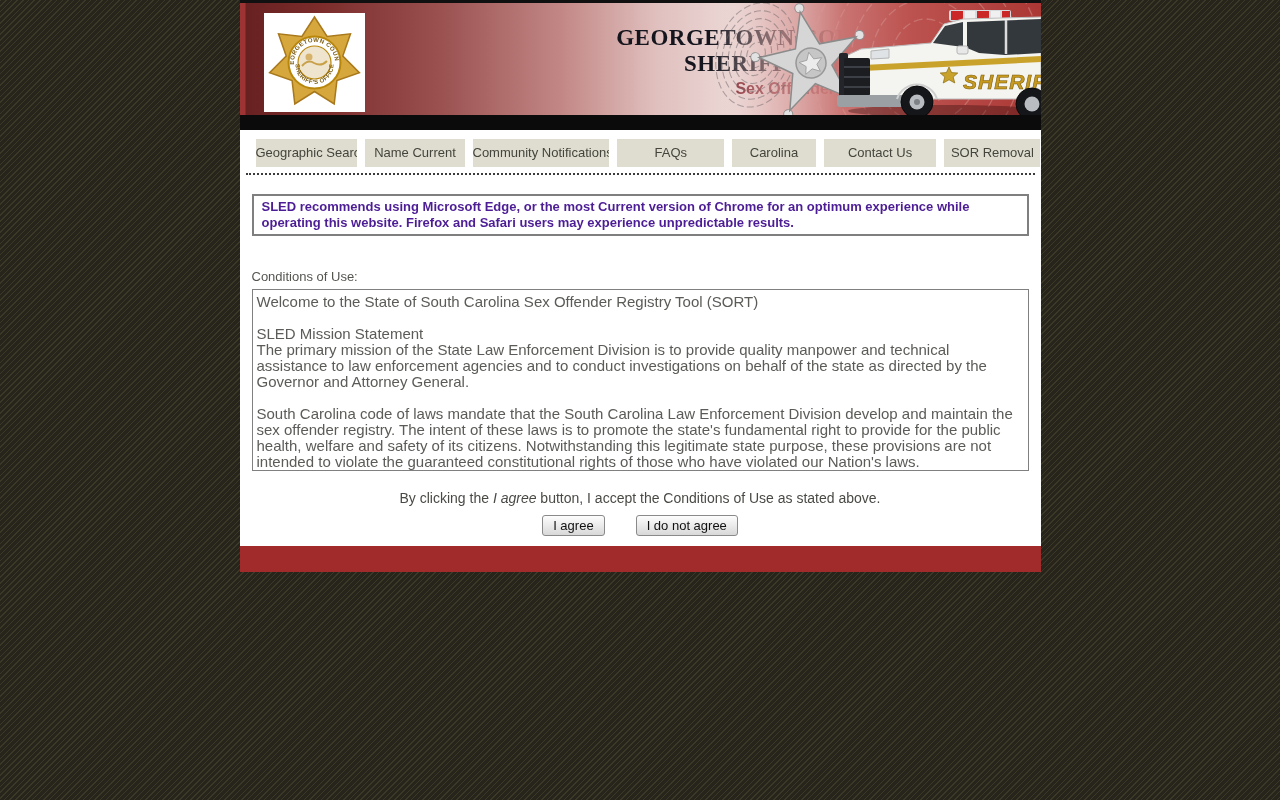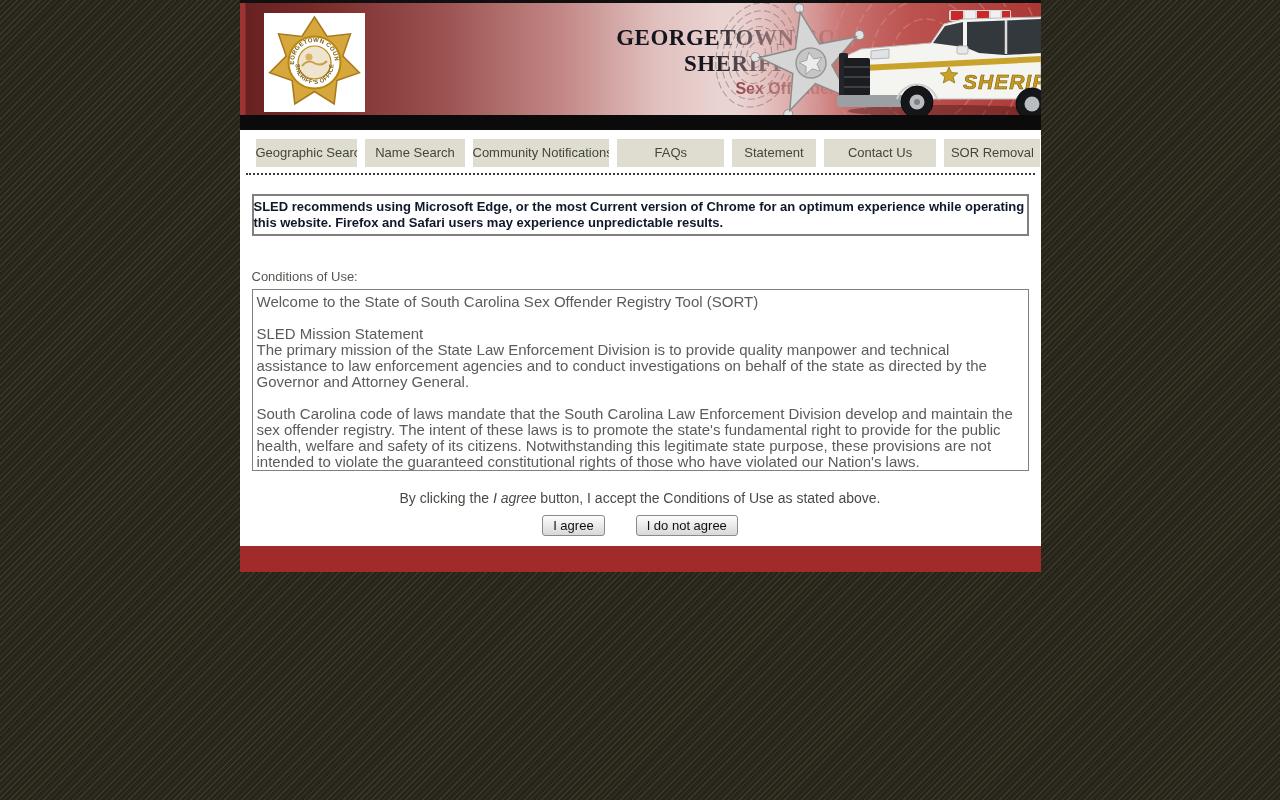--- a/index.html
+++ b/index.html
@@ -51,22 +51,22 @@
   .tab:nth-child(1){width:105px}
   .tab:nth-child(2){width:102px}
   .tab:nth-child(3){width:141px}
   .tab:nth-child(4){width:110px}
   .tab:nth-child(5){width:86px}
   .tab:nth-child(6){width:116px}
   .tab:nth-child(7){width:99px}
   .nav-rule { margin:6px 6px 0; height:0; border-bottom:2px dotted #3b3b3b; }
 
   .notice {
-    margin:19px 12px 0; border:2px solid #7f7f7f; padding:3px 0;
-    font-size:13px; line-height:16px; font-weight:bold; color:#0f172a;
+    margin:19px 12px 0; border:2px solid #7f7f7f; padding:3px 8px;
+    font-size:13px; line-height:16px; font-weight:bold; color:#4c1d95;
   }
 
   .cond-label { margin:33px 0 4px 12px; font-size:13px; line-height:16px; color:#555550; }
   .cond-box {
     margin:0 12px; border:1px solid #808080; height:182px; overflow:hidden;
     padding:4px 4px; font-size:15px; line-height:16px; color:#5b5b57;
   }
   .cond-box p { margin:0 0 16px; white-space:pre-line; }
   .cond-box p:last-child { margin-bottom:0; }
 
@@ -191,24 +191,24 @@
       </g>
     </svg>
   </div>
 
   <div class="black-bar"></div>
 
   <div class="main">
 
     <div class="nav">
       <div class="tab">Geographic Search</div>
-      <div class="tab">Name Search</div>
+      <div class="tab">Name Current</div>
       <div class="tab">Community Notifications</div>
       <div class="tab">FAQs</div>
-      <div class="tab">Statement</div>
+      <div class="tab">Carolina</div>
       <div class="tab">Contact Us</div>
       <div class="tab">SOR Removal</div>
     </div>
     <div class="nav-rule"></div>
 
     <div class="notice">SLED recommends using Microsoft Edge, or the most Current version of Chrome for an optimum experience while operating this website. Firefox and Safari users may experience unpredictable results.</div>
 
     <div class="cond-label">Conditions of Use:</div>
     <div class="cond-box">
       <p>Welcome to the State of South Carolina Sex Offender Registry Tool (SORT)</p>

